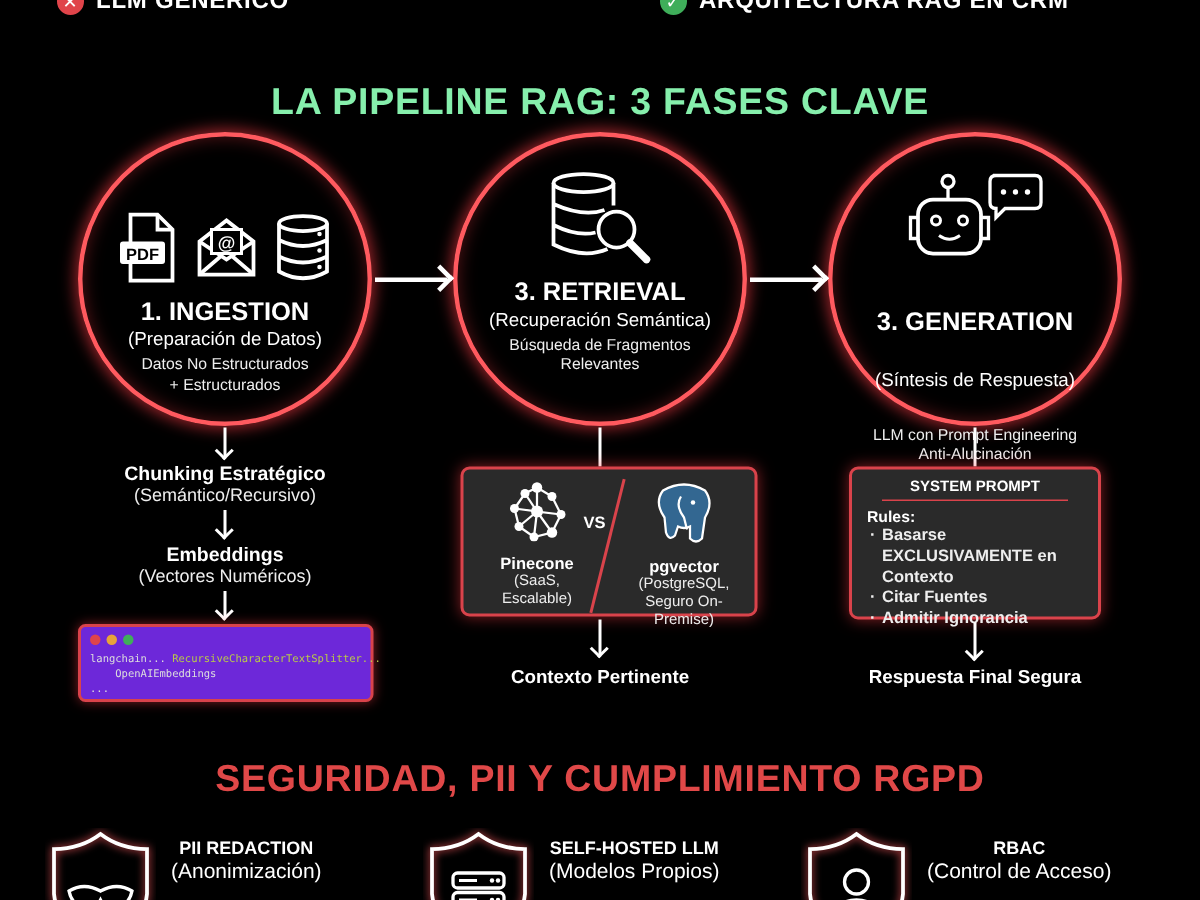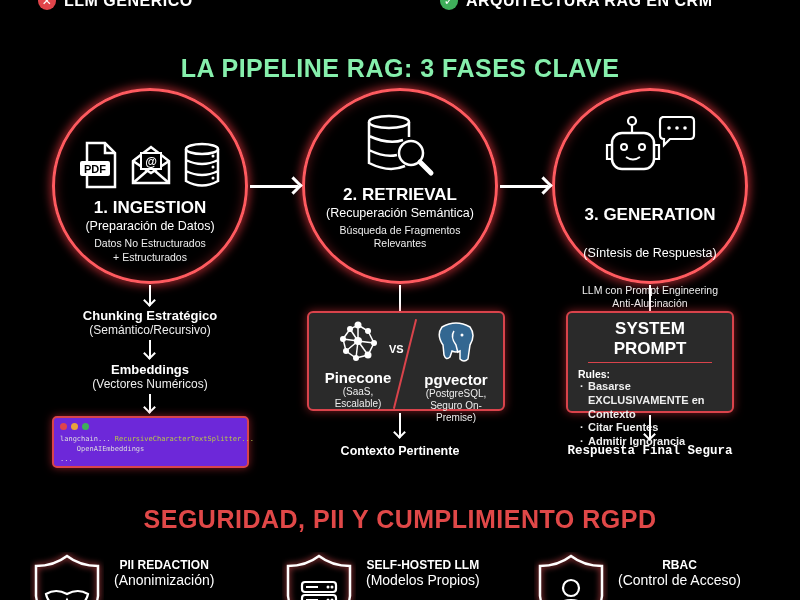--- a/index.html
+++ b/index.html
@@ -31,27 +31,27 @@
 
   .code-box { position: absolute; left: 52px; top: 416px; width: 197px; height: 52px; background: #6d28d9; border: 2px solid #d9434b; border-radius: 5px; box-shadow: 0 0 8px rgba(255,60,70,0.5); padding: 5px 6px; }
   .dots { display: flex; gap: 4px; }
   .dot { width: 7px; height: 7px; border-radius: 50%; }
   .code { font-family: "DejaVu Sans Mono", monospace; font-size: 7px; line-height: 10px; color: #ddd; white-space: pre; margin-top: 4px; }
   .code .hl { color: #b8c94a; }
 
   .panel { position: absolute; background: #2a2a2a; border: 2px solid #d9434b; border-radius: 6px; box-shadow: 0 0 10px rgba(255,60,70,0.5); }
   .vs-panel { left: 307px; top: 311px; width: 198px; height: 100px; }
   .vs-side { position: absolute; top: 8px; width: 90px; text-align: center; }
-  .vs-name { font-weight: bold; font-size: 15px; margin-top: 4px; }
+  .vs-name { font-weight: bold; font-size: 11px; margin-top: 4px; }
   .vs-sub { font-size: 10px; line-height: 1.2; color: #eee; }
   .vs-label { position: absolute; left: 80px; top: 30px; font-weight: bold; font-size: 11px; }
   .vs-slash { position: absolute; left: 95px; top: 5px; width: 2px; height: 92px; background: #d9434b; transform: rotate(14deg); }
 
   .sp-panel { left: 566px; top: 311px; width: 168px; height: 102px; padding: 6px 10px; }
-  .sp-title { text-align: center; font-weight: bold; font-size: 17px; padding-bottom: 3px; border-bottom: 1px solid #d9434b; margin: 0 10px; }
+  .sp-title { text-align: center; font-weight: bold; font-size: 10px; padding-bottom: 3px; border-bottom: 1px solid #d9434b; margin: 0 10px; }
   .sp-rules { font-weight: bold; font-size: 10.5px; margin-top: 5px; }
   .sp-list { list-style: none; font-size: 11px; line-height: 1.25; font-weight: bold; color: #eee; }
   .sp-list li { padding-left: 10px; position: relative; }
   .sp-list li::before { content: "·"; position: absolute; left: 2px; }
 
   .result-text { position: absolute; width: 200px; text-align: center; font-weight: bold; font-size: 12.5px; }
 
   .sec-item { position: absolute; top: 552px; display: flex; gap: 10px; }
   .shield { width: 74px; height: 80px; }
   .sec-title { font-weight: bold; font-size: 12px; margin-top: 6px; text-align: center; }
@@ -103,21 +103,21 @@
 
 <div class="phase" style="left:302px; top:88px;">
   <div class="phase-icons" style="margin-top:22px; height:66px;">
     <svg width="70" height="66" viewBox="0 0 70 66">
       <ellipse cx="24" cy="9" rx="20" ry="6" fill="none" stroke="#fff" stroke-width="2.5"></ellipse>
       <path d="M4 9 V50 Q24 60 40 53 M44 9 V24 M4 23 Q24 32 38 27 M4 37 Q20 45 32 42" fill="none" stroke="#fff" stroke-width="2.5"></path>
       <circle cx="46" cy="40" r="12" fill="#000" stroke="#fff" stroke-width="2.5"></circle>
       <path d="M55 49 L66 60" stroke="#fff" stroke-width="5" stroke-linecap="round"></path>
     </svg>
   </div>
-  <div class="phase-title">2. RETRIEVAL</div>
+  <div class="phase-title">3. RETRIEVAL</div>
   <div class="phase-sub">(Recuperación Semántica)</div>
   <div class="phase-desc">
     <div>Búsqueda de Fragmentos</div>
     <div>Relevantes</div>
   </div>
 </div>
 
 <div class="phase" style="left:552px; top:88px;gap:20px;">
   <div class="phase-icons" style="margin-top:22px; height:66px;">
     <svg width="96" height="66" viewBox="0 0 96 66">
@@ -211,21 +211,21 @@
 <div class="panel sp-panel">
   <div class="sp-title">SYSTEM PROMPT</div>
   <div class="sp-rules">Rules:</div>
   <ul class="sp-list">
     <li>Basarse EXCLUSIVAMENTE en Contexto</li>
     <li>Citar Fuentes</li>
     <li>Admitir Ignorancia</li>
   </ul>
 </div>
 <div class="v-arrow" style="left:649px; top:415px; height:24px;"></div>
-<div class="result-text" style="left:550px; top:444px;font-family:Liberation Mono, monospace;">Respuesta Final Segura</div>
+<div class="result-text" style="left:550px; top:444px;">Respuesta Final Segura</div>
 
 <div class="section-title" style="top:505px; color:#e04848;">SEGURIDAD, PII Y CUMPLIMIENTO RGPD</div>
 
 <div class="sec-item" style="left:30px;">
   <svg class="shield" viewBox="0 0 74 80">
     <path d="M37 4 Q24 14 6 14 V44 Q8 66 37 78 Q66 66 68 44 V14 Q50 14 37 4 Z" fill="none" stroke="#fff" stroke-width="2.5" style="filter: drop-shadow(0 0 3px #ff5a5f);"></path>
     <path d="M16 42 Q26 36 37 42 Q48 36 58 42 Q56 52 46 54 Q40 54 37 48 Q34 54 28 54 Q18 52 16 42 Z" fill="none" stroke="#fff" stroke-width="2.2"></path>
   </svg>
   <div>
     <div class="sec-title">PII REDACTION</div>

